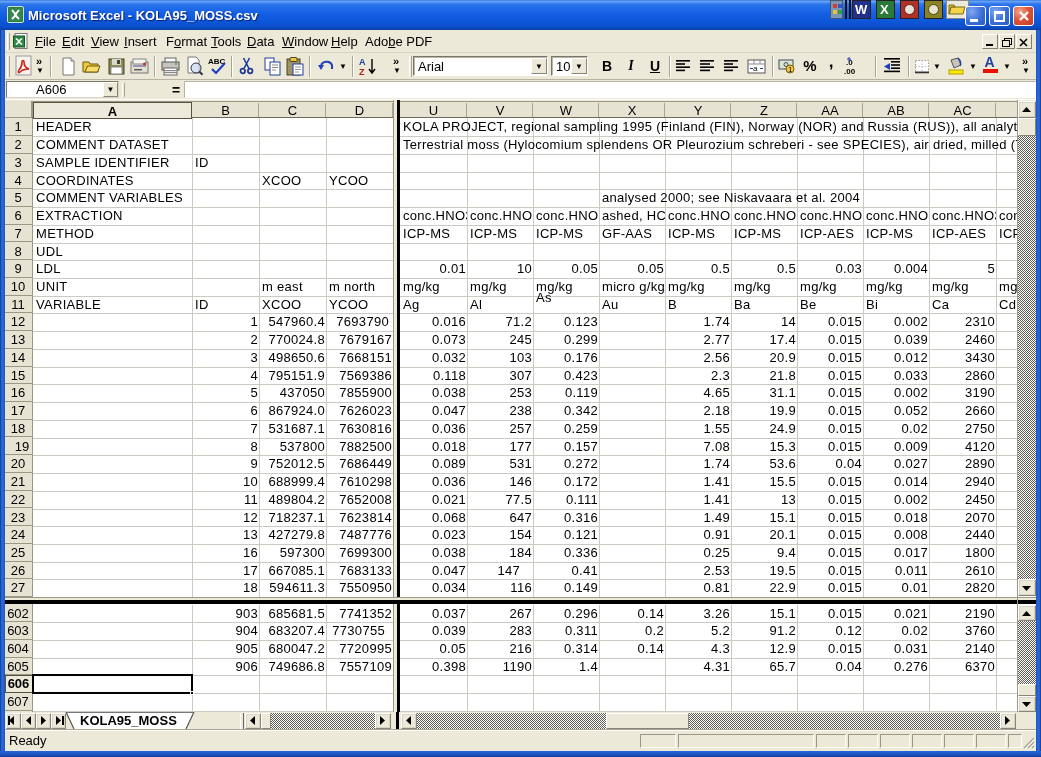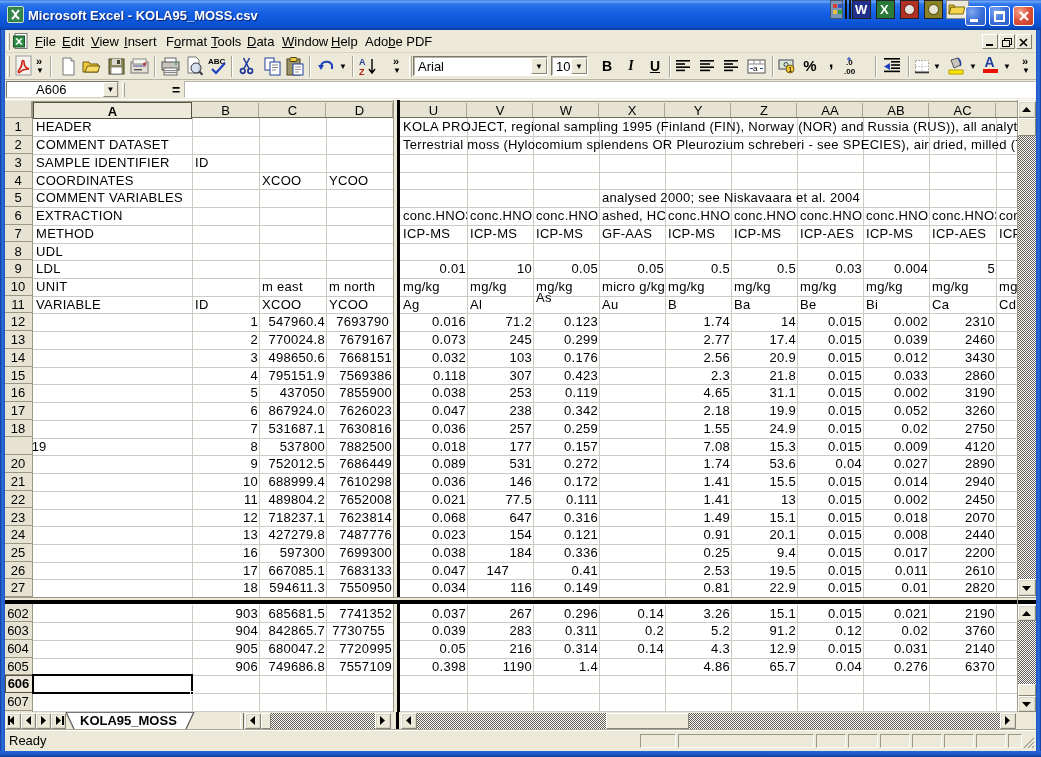--- a/index.html
+++ b/index.html
@@ -402,21 +402,21 @@
 <div class="hlbl" style="left:5px;top:349.9px;width:26px;line-height:16px">14</div>
 <div class="a" style="left:5px;top:366.6px;width:27px;height:17.7px;border-bottom:1px solid #9C9886;background:#E7E3D3"></div>
 <div class="hlbl" style="left:5px;top:367.6px;width:26px;line-height:16px">15</div>
 <div class="a" style="left:5px;top:384.4px;width:27px;height:17.7px;border-bottom:1px solid #9C9886;background:#E7E3D3"></div>
 <div class="hlbl" style="left:5px;top:385.4px;width:26px;line-height:16px">16</div>
 <div class="a" style="left:5px;top:402.1px;width:27px;height:17.7px;border-bottom:1px solid #9C9886;background:#E7E3D3"></div>
 <div class="hlbl" style="left:5px;top:403.1px;width:26px;line-height:16px">17</div>
 <div class="a" style="left:5px;top:419.8px;width:27px;height:17.7px;border-bottom:1px solid #9C9886;background:#E7E3D3"></div>
 <div class="hlbl" style="left:5px;top:420.8px;width:26px;line-height:16px">18</div>
 <div class="a" style="left:5px;top:437.5px;width:27px;height:17.7px;border-bottom:1px solid #9C9886;background:#E7E3D3"></div>
-<div class="hlbl" style="left:18px;top:438.5px;width:42px;line-height:16px">19</div>
+<div class="hlbl" style="left:1px;top:438.5px;width:42px;line-height:16px">19</div>
 <div class="a" style="left:5px;top:455.3px;width:27px;height:17.7px;border-bottom:1px solid #9C9886;background:#E7E3D3"></div>
 <div class="hlbl" style="left:5px;top:456.3px;width:26px;line-height:16px">20</div>
 <div class="a" style="left:5px;top:473.0px;width:27px;height:17.7px;border-bottom:1px solid #9C9886;background:#E7E3D3"></div>
 <div class="hlbl" style="left:5px;top:474.0px;width:26px;line-height:16px">21</div>
 <div class="a" style="left:5px;top:490.7px;width:27px;height:17.7px;border-bottom:1px solid #9C9886;background:#E7E3D3"></div>
 <div class="hlbl" style="left:5px;top:491.7px;width:26px;line-height:16px">22</div>
 <div class="a" style="left:5px;top:508.5px;width:27px;height:17.7px;border-bottom:1px solid #9C9886;background:#E7E3D3"></div>
 <div class="hlbl" style="left:5px;top:509.5px;width:26px;line-height:16px">23</div>
 <div class="a" style="left:5px;top:526.2px;width:27px;height:17.7px;border-bottom:1px solid #9C9886;background:#E7E3D3"></div>
 <div class="hlbl" style="left:5px;top:527.2px;width:26px;line-height:16px">24</div>
@@ -583,21 +583,21 @@
 <div class="cell num" style="left:467px;top:384.4px;width:66px;height:17.7px;line-height:17px">253</div>
 <div class="cell num" style="left:467px;top:402.1px;width:66px;height:17.7px;line-height:17px">238</div>
 <div class="cell num" style="left:467px;top:419.8px;width:66px;height:17.7px;line-height:17px">257</div>
 <div class="cell num" style="left:467px;top:437.5px;width:66px;height:17.7px;line-height:17px">177</div>
 <div class="cell num" style="left:467px;top:455.3px;width:66px;height:17.7px;line-height:17px">531</div>
 <div class="cell num" style="left:467px;top:473.0px;width:66px;height:17.7px;line-height:17px">146</div>
 <div class="cell num" style="left:467px;top:490.7px;width:66px;height:17.7px;line-height:17px">77.5</div>
 <div class="cell num" style="left:467px;top:508.5px;width:66px;height:17.7px;line-height:17px">647</div>
 <div class="cell num" style="left:467px;top:526.2px;width:66px;height:17.7px;line-height:17px">154</div>
 <div class="cell num" style="left:467px;top:543.9px;width:66px;height:17.7px;line-height:17px">184</div>
-<div class="cell num" style="left:444px;top:561.6px;width:66px;height:17.7px;line-height:17px">147</div>
+<div class="cell num" style="left:455px;top:561.6px;width:66px;height:17.7px;line-height:17px">147</div>
 <div class="cell num" style="left:467px;top:579.4px;width:66px;height:17.7px;line-height:17px">116</div>
 <div class="cell num" style="left:533px;top:313.4px;width:66px;height:17.7px;line-height:17px">0.123</div>
 <div class="cell num" style="left:533px;top:331.2px;width:66px;height:17.7px;line-height:17px">0.299</div>
 <div class="cell num" style="left:533px;top:348.9px;width:66px;height:17.7px;line-height:17px">0.176</div>
 <div class="cell num" style="left:533px;top:366.6px;width:66px;height:17.7px;line-height:17px">0.423</div>
 <div class="cell num" style="left:533px;top:384.4px;width:66px;height:17.7px;line-height:17px">0.119</div>
 <div class="cell num" style="left:533px;top:402.1px;width:66px;height:17.7px;line-height:17px">0.342</div>
 <div class="cell num" style="left:533px;top:419.8px;width:66px;height:17.7px;line-height:17px">0.259</div>
 <div class="cell num" style="left:533px;top:437.5px;width:66px;height:17.7px;line-height:17px">0.157</div>
 <div class="cell num" style="left:533px;top:455.3px;width:66px;height:17.7px;line-height:17px">0.272</div>
@@ -670,45 +670,45 @@
 <div class="cell num" style="left:863px;top:508.5px;width:66px;height:17.7px;line-height:17px">0.018</div>
 <div class="cell num" style="left:863px;top:526.2px;width:66px;height:17.7px;line-height:17px">0.008</div>
 <div class="cell num" style="left:863px;top:543.9px;width:66px;height:17.7px;line-height:17px">0.017</div>
 <div class="cell num" style="left:863px;top:561.6px;width:66px;height:17.7px;line-height:17px">0.011</div>
 <div class="cell num" style="left:863px;top:579.4px;width:66px;height:17.7px;line-height:17px">0.01</div>
 <div class="cell num" style="left:929px;top:313.4px;width:67px;height:17.7px;line-height:17px">2310</div>
 <div class="cell num" style="left:929px;top:331.2px;width:67px;height:17.7px;line-height:17px">2460</div>
 <div class="cell num" style="left:929px;top:348.9px;width:67px;height:17.7px;line-height:17px">3430</div>
 <div class="cell num" style="left:929px;top:366.6px;width:67px;height:17.7px;line-height:17px">2860</div>
 <div class="cell num" style="left:929px;top:384.4px;width:67px;height:17.7px;line-height:17px">3190</div>
-<div class="cell num" style="left:929px;top:402.1px;width:67px;height:17.7px;line-height:17px">3260</div>
+<div class="cell num" style="left:929px;top:402.1px;width:67px;height:17.7px;line-height:17px">2660</div>
 <div class="cell num" style="left:929px;top:419.8px;width:67px;height:17.7px;line-height:17px">2750</div>
 <div class="cell num" style="left:929px;top:437.5px;width:67px;height:17.7px;line-height:17px">4120</div>
 <div class="cell num" style="left:929px;top:455.3px;width:67px;height:17.7px;line-height:17px">2890</div>
 <div class="cell num" style="left:929px;top:473.0px;width:67px;height:17.7px;line-height:17px">2940</div>
 <div class="cell num" style="left:929px;top:490.7px;width:67px;height:17.7px;line-height:17px">2450</div>
 <div class="cell num" style="left:929px;top:508.5px;width:67px;height:17.7px;line-height:17px">2070</div>
 <div class="cell num" style="left:929px;top:526.2px;width:67px;height:17.7px;line-height:17px">2440</div>
-<div class="cell num" style="left:929px;top:543.9px;width:67px;height:17.7px;line-height:17px">2200</div>
+<div class="cell num" style="left:929px;top:543.9px;width:67px;height:17.7px;line-height:17px">1800</div>
 <div class="cell num" style="left:929px;top:561.6px;width:67px;height:17.7px;line-height:17px">2610</div>
 <div class="cell num" style="left:929px;top:579.4px;width:67px;height:17.7px;line-height:17px">2820</div>
 <div class="cell num" style="left:192px;top:604.5px;width:67px;height:17.7px;line-height:17px">903</div>
 <div class="cell num" style="left:259px;top:604.5px;width:67px;height:17.7px;line-height:17px">685681.5</div>
 <div class="cell num" style="left:326px;top:604.5px;width:67px;height:17.7px;line-height:17px">7741352</div>
 <div class="cell num" style="left:400px;top:604.5px;width:67px;height:17.7px;line-height:17px">0.037</div>
 <div class="cell num" style="left:467px;top:604.5px;width:66px;height:17.7px;line-height:17px">267</div>
 <div class="cell num" style="left:533px;top:604.5px;width:66px;height:17.7px;line-height:17px">0.296</div>
 <div class="cell num" style="left:599px;top:604.5px;width:66px;height:17.7px;line-height:17px">0.14</div>
 <div class="cell num" style="left:665px;top:604.5px;width:66px;height:17.7px;line-height:17px">3.26</div>
 <div class="cell num" style="left:731px;top:604.5px;width:66px;height:17.7px;line-height:17px">15.1</div>
 <div class="cell num" style="left:797px;top:604.5px;width:66px;height:17.7px;line-height:17px">0.015</div>
 <div class="cell num" style="left:863px;top:604.5px;width:66px;height:17.7px;line-height:17px">0.021</div>
 <div class="cell num" style="left:929px;top:604.5px;width:67px;height:17.7px;line-height:17px">2190</div>
 <div class="cell num" style="left:192px;top:622.2px;width:67px;height:17.7px;line-height:17px">904</div>
-<div class="cell num" style="left:259px;top:622.2px;width:67px;height:17.7px;line-height:17px">842865.7</div>
+<div class="cell num" style="left:259px;top:622.2px;width:67px;height:17.7px;line-height:17px">683207.4</div>
 <div class="cell num" style="left:326px;top:622.2px;width:60px;height:17.7px;line-height:17px">7730755</div>
 <div class="cell num" style="left:400px;top:622.2px;width:67px;height:17.7px;line-height:17px">0.039</div>
 <div class="cell num" style="left:467px;top:622.2px;width:66px;height:17.7px;line-height:17px">283</div>
 <div class="cell num" style="left:533px;top:622.2px;width:66px;height:17.7px;line-height:17px">0.311</div>
 <div class="cell num" style="left:599px;top:622.2px;width:66px;height:17.7px;line-height:17px">0.2</div>
 <div class="cell num" style="left:665px;top:622.2px;width:66px;height:17.7px;line-height:17px">5.2</div>
 <div class="cell num" style="left:731px;top:622.2px;width:66px;height:17.7px;line-height:17px">91.2</div>
 <div class="cell num" style="left:797px;top:622.2px;width:66px;height:17.7px;line-height:17px">0.12</div>
 <div class="cell num" style="left:863px;top:622.2px;width:66px;height:17.7px;line-height:17px">0.02</div>
 <div class="cell num" style="left:929px;top:622.2px;width:67px;height:17.7px;line-height:17px">3760</div>
@@ -723,21 +723,21 @@
 <div class="cell num" style="left:731px;top:640.0px;width:66px;height:17.7px;line-height:17px">12.9</div>
 <div class="cell num" style="left:797px;top:640.0px;width:66px;height:17.7px;line-height:17px">0.015</div>
 <div class="cell num" style="left:863px;top:640.0px;width:66px;height:17.7px;line-height:17px">0.031</div>
 <div class="cell num" style="left:929px;top:640.0px;width:67px;height:17.7px;line-height:17px">2140</div>
 <div class="cell num" style="left:192px;top:657.7px;width:67px;height:17.7px;line-height:17px">906</div>
 <div class="cell num" style="left:259px;top:657.7px;width:67px;height:17.7px;line-height:17px">749686.8</div>
 <div class="cell num" style="left:326px;top:657.7px;width:67px;height:17.7px;line-height:17px">7557109</div>
 <div class="cell num" style="left:400px;top:657.7px;width:67px;height:17.7px;line-height:17px">0.398</div>
 <div class="cell num" style="left:467px;top:657.7px;width:66px;height:17.7px;line-height:17px">1190</div>
 <div class="cell num" style="left:533px;top:657.7px;width:66px;height:17.7px;line-height:17px">1.4</div>
-<div class="cell num" style="left:665px;top:657.7px;width:66px;height:17.7px;line-height:17px">4.86</div>
+<div class="cell num" style="left:665px;top:657.7px;width:66px;height:17.7px;line-height:17px">4.31</div>
 <div class="cell num" style="left:731px;top:657.7px;width:66px;height:17.7px;line-height:17px">65.7</div>
 <div class="cell num" style="left:797px;top:657.7px;width:66px;height:17.7px;line-height:17px">0.04</div>
 <div class="cell num" style="left:863px;top:657.7px;width:66px;height:17.7px;line-height:17px">0.276</div>
 <div class="cell num" style="left:929px;top:657.7px;width:67px;height:17.7px;line-height:17px">6370</div>
 <div class="a" style="left:32px;top:674.4px;width:161px;height:19.7px;border:2px solid #000"></div>
 <div class="a" style="left:190px;top:691.1px;width:4px;height:4px;background:#000;border:1px solid #fff"></div>
 <div class="a" style="left:393px;top:100px;width:4px;height:612px;background:#ECE9D8;border-left:1px solid #9C9886"></div>
 <div class="a" style="left:397px;top:100px;width:2.5px;height:612px;background:#000"></div>
 <div class="a" style="left:5px;top:597.0px;width:1031px;height:3px;background:#ECE9D8;border-top:1px solid #9C9886"></div>
 <div class="a" style="left:5px;top:600.0px;width:1031px;height:4px;background:#000"></div>

